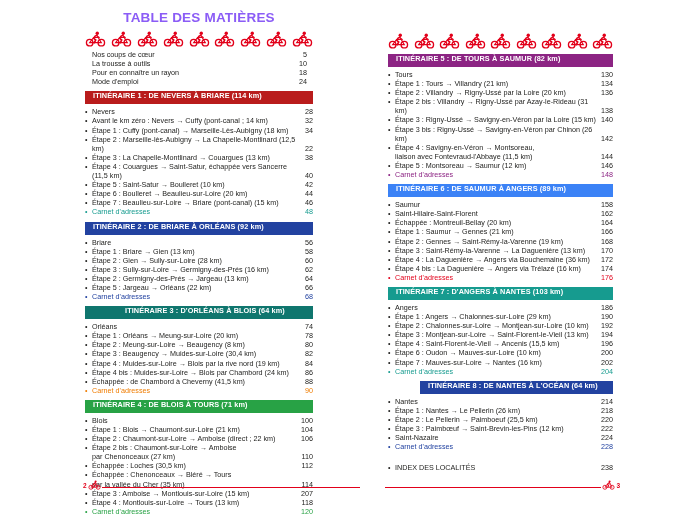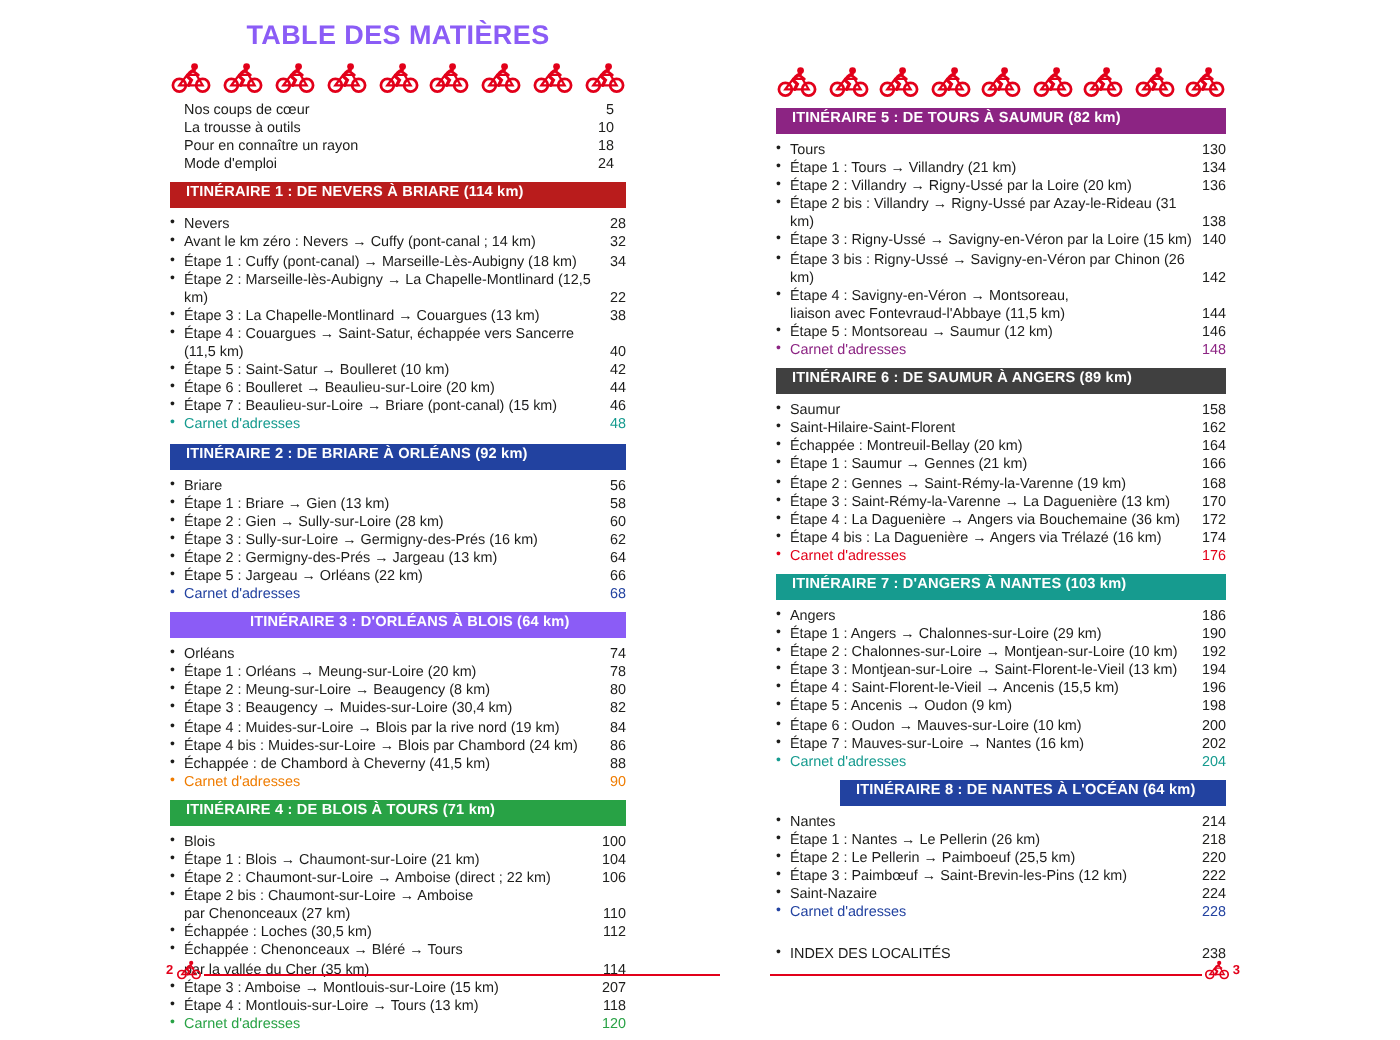--- a/index.html
+++ b/index.html
@@ -270,21 +270,21 @@
 
   <div class="entry" style="color: rgb(34, 66, 160);">
     <span class="bullet">•</span>
     <span class="label">Carnet d'adresses</span>
     <span class="pagenum">68</span>
   </div>
 </div>
   </section>
 
   <section class="toc-section">
-    <div class="sec-header" style="background: #8b5cf6; padding-left: 40px;">
+    <div class="sec-header" style="background: #0f766e; padding-left: 40px;">
       <span class="sec-title">ITINÉRAIRE 3 : D'ORLÉANS À BLOIS (64 km)</span>
     </div>
     <div class="entries">
   <div class="entry">
     <span class="bullet">•</span>
     <span class="label">Orléans</span>
     <span class="pagenum">74</span>
   </div>
 
   <div class="entry">
@@ -547,21 +547,21 @@
 
   <div class="entry" style="color: rgb(140, 36, 131);">
     <span class="bullet">•</span>
     <span class="label">Carnet d'adresses</span>
     <span class="pagenum">148</span>
   </div>
 </div>
   </section>
 
   <section class="toc-section">
-    <div class="sec-header" style="background: #404040;">
+    <div class="sec-header" style="background: #3b82f6;">
       <span class="sec-title">ITINÉRAIRE 6 : DE SAUMUR À ANGERS (89 km)</span>
     </div>
     <div class="entries">
   <div class="entry">
     <span class="bullet">•</span>
     <span class="label">Saumur</span>
     <span class="pagenum">158</span>
   </div>
 
   <div class="entry">
@@ -642,25 +642,20 @@
     <span class="label">Étape 3 : Montjean-sur-Loire → Saint-Florent-le-Vieil (13 km)</span>
     <span class="pagenum">194</span>
   </div>
 
   <div class="entry">
     <span class="bullet">•</span>
     <span class="label">Étape 4 : Saint-Florent-le-Vieil → Ancenis (15,5 km)</span>
     <span class="pagenum">196</span>
   </div>
 
-  <div class="entry">
-    <span class="bullet">•</span>
-    <span class="label">Étape 5 : Ancenis → Oudon (9 km)</span>
-    <span class="pagenum">198</span>
-  </div>
 
   <div class="entry">
     <span class="bullet">•</span>
     <span class="label">Étape 6 : Oudon → Mauves-sur-Loire (10 km)</span>
     <span class="pagenum">200</span>
   </div>
 
   <div class="entry">
     <span class="bullet">•</span>
     <span class="label">Étape 7 : Mauves-sur-Loire → Nantes (16 km)</span>

